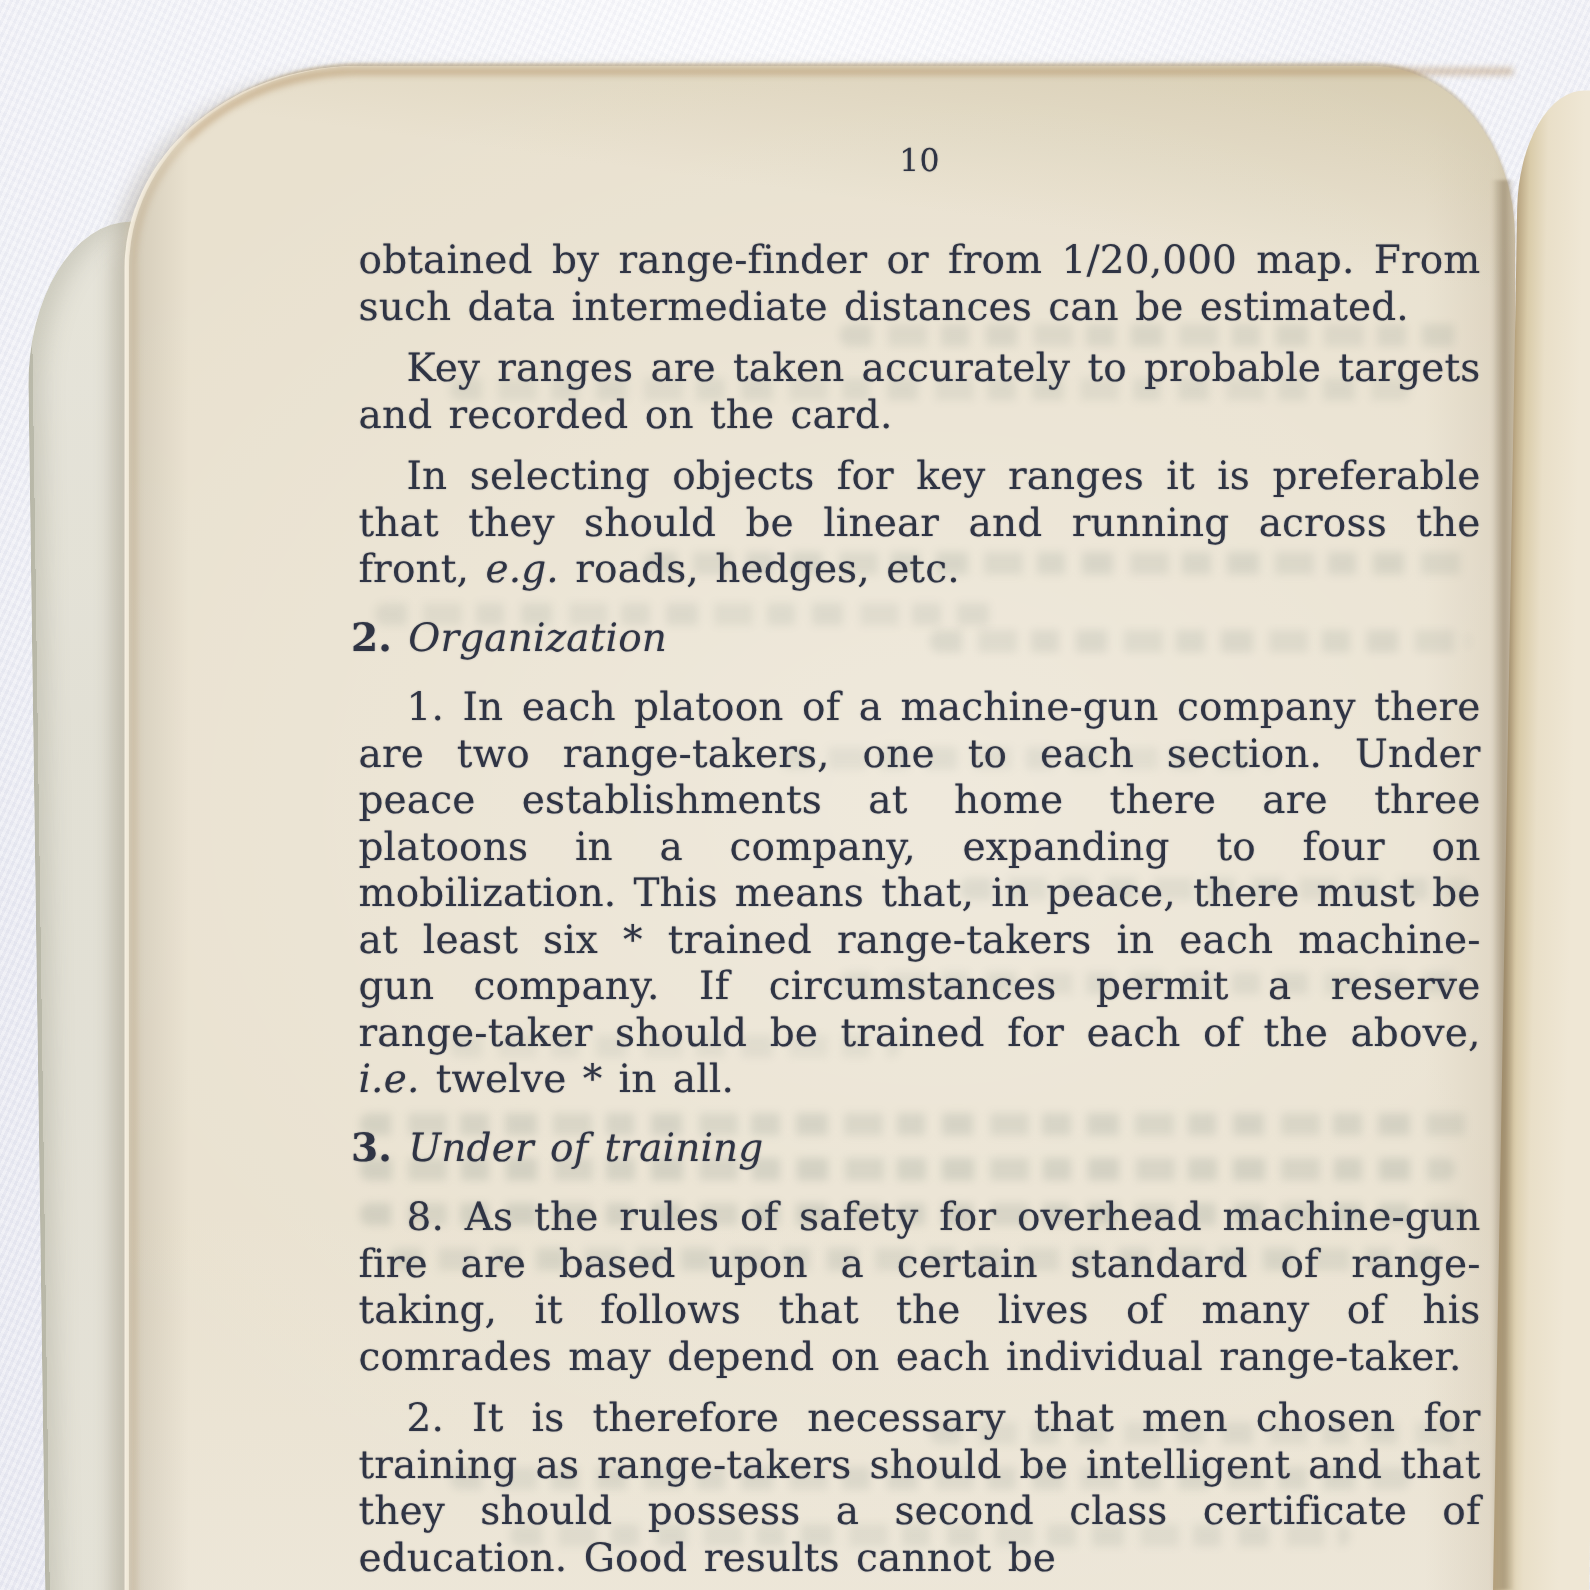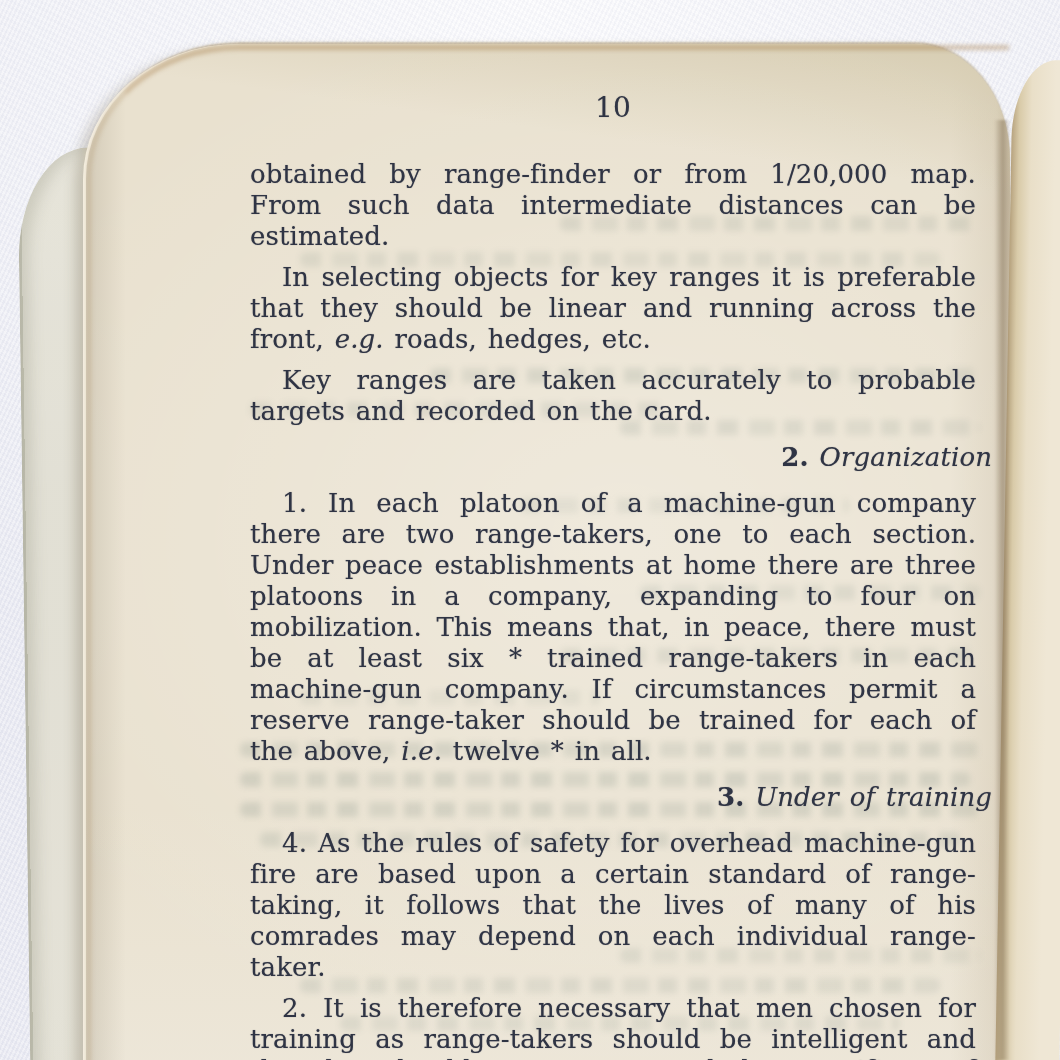--- a/index.html
+++ b/index.html
@@ -73,24 +73,24 @@
   }
   
   .text-block{
     position:absolute;left:234px;top:92px;width:758px;
     color:#2f3444;
     font-size:26px;line-height:31px;
     letter-spacing:.1px;word-spacing:2.5px;
     text-shadow:0 0 1px rgba(47,52,68,.5);
     z-index:3;
   }
-  .page-number{text-align:center;margin:0 0 36px;font-size:28px;}
-  .para{text-align:justify;text-indent:32px;margin:0 16px 10px;}
+  .page-number{text-align:center;margin:0 0 36px;font-size:21px;}
+  .para{text-align:justify;text-indent:32px;margin:0 5px 10px;}
   .para.flush{text-indent:0;}
-  .heading{text-align:right;margin:15px 0 15px;}
+  .heading{text-align:left;margin:15px 0 15px;}
   .it{font-style:italic;}
   .bd{font-weight:bold;}
 </style>
 </head>
 <body>
 
 <div class="photo">
 
   <div class="stack"></div>
 
@@ -115,23 +115,23 @@
   <div class="ghost" style="left:240px;top:802px;width:740px;opacity:.6"></div>
   <div class="ghost" style="left:260px;top:832px;width:700px;opacity:.5"></div>
   <div class="ghost" style="left:620px;top:948px;width:360px;opacity:.4"></div>
   <div class="ghost" style="left:300px;top:978px;width:640px;opacity:.45"></div>
   <div class="ghost" style="left:340px;top:1016px;width:560px;opacity:.4"></div>
 
   <div class="text-block">
     <div class="page-number">10</div>
     <div id="content-root">
         <div class="para flush"><span>obtained by range-finder or from 1/20,000 map. From such data intermediate distances can be estimated.</span></div>
+        <div class="para"><span>Key ranges are taken accurately to probable targets and recorded on the card.</span></div>
         <div class="para"><span>In selecting objects for key ranges it is preferable that they should be linear and running across the front, </span><span class="it">e.g.</span><span> roads, hedges, etc.</span></div>
-        <div class="para"><span>Key ranges are taken accurately to probable targets and recorded on the card.</span></div>
         <div class="heading"><span class="bd">2.</span><span class="it"> Organization</span></div>
         <div class="para"><span>1. In each platoon of a machine-gun company there are two range-takers, one to each section. Under peace establishments at home there are three platoons in a company, expanding to four on mobilization. This means that, in peace, there must be at least six * trained range-takers in each machine-gun company. If circumstances permit a reserve range-taker should be trained for each of the above, </span><span class="it">i.e.</span><span> twelve * in all.</span></div>
         <div class="heading"><span class="bd">3.</span><span class="it"> Under of training</span></div>
-        <div class="para"><span>4. As the rules of safety for overhead machine-gun fire are based upon a certain standard of range-taking, it follows that the lives of many of his comrades may depend on each individual range-taker.</span></div>
+        <div class="para"><span>8. As the rules of safety for overhead machine-gun fire are based upon a certain standard of range-taking, it follows that the lives of many of his comrades may depend on each individual range-taker.</span></div>
         <div class="para"><span>2. It is therefore necessary that men chosen for training as range-takers should be intelligent and that they should possess a second class certificate of education. Good results cannot be</span></div>
       </div>
   </div>
 
 </div>
 
 </body></html>

